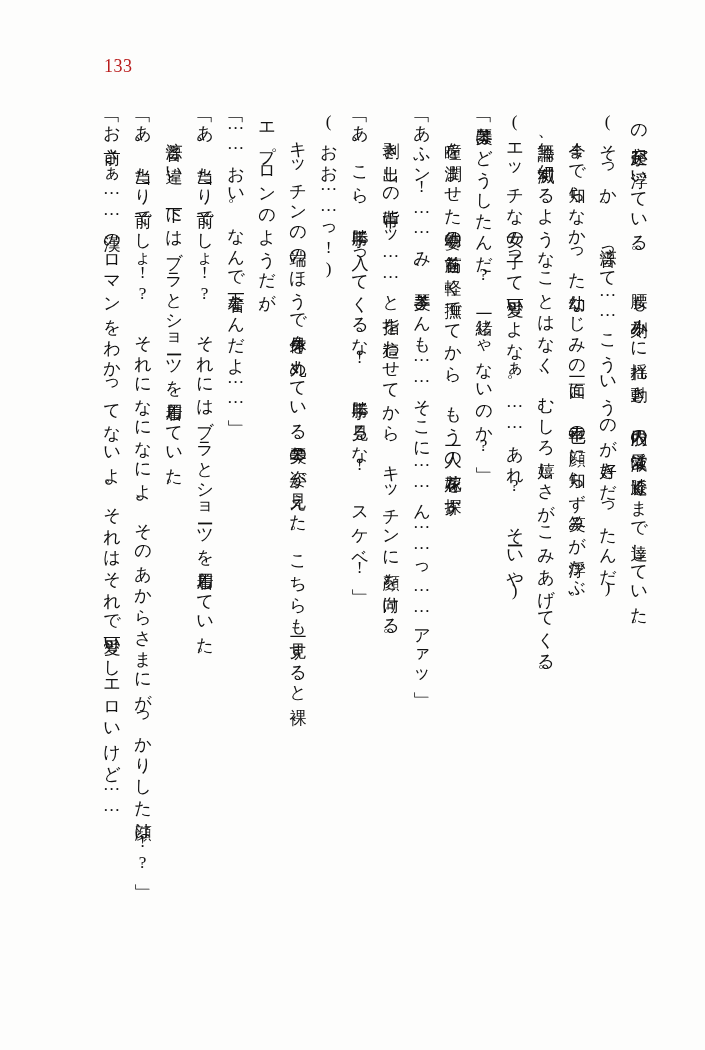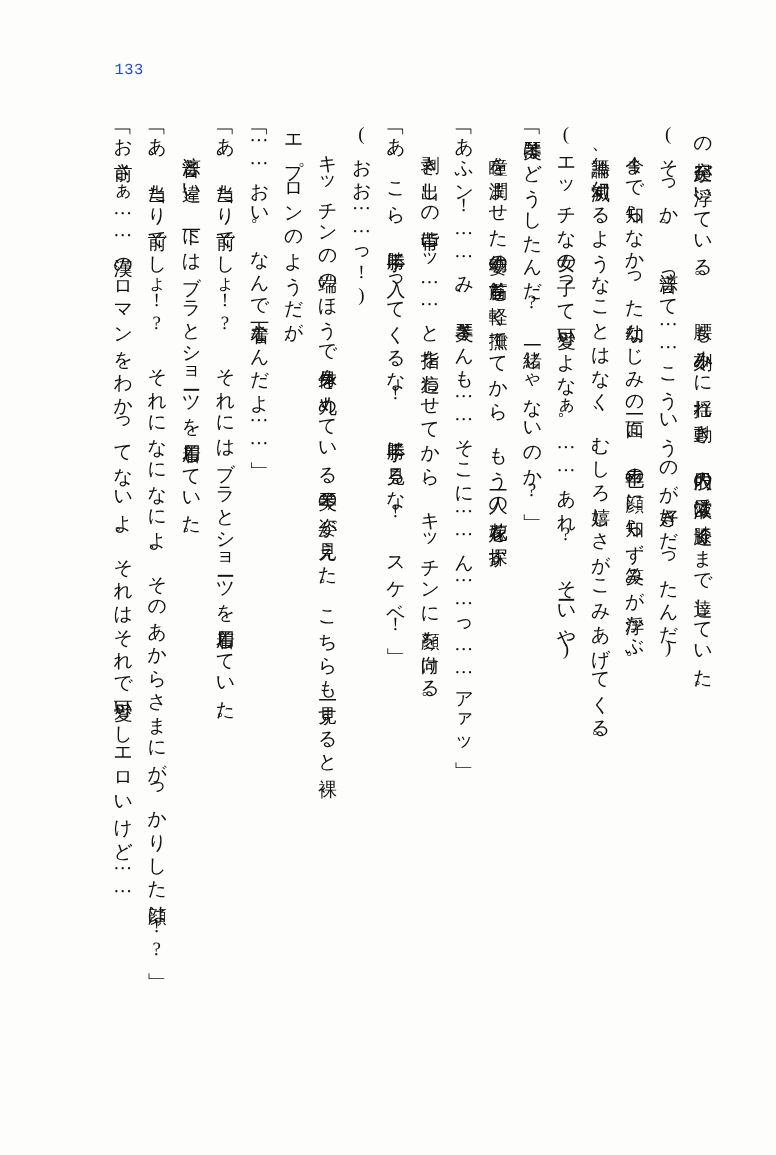--- a/index.html
+++ b/index.html
@@ -17,24 +17,24 @@
   }
   #page {
     position: absolute;
     inset: 0;
     background: #fdfdfc;
   }
   #page-number {
     position: absolute;
     top: 56px;
     left: 104px;
-    font-size: 14px;
+    font-size: 18px;
     letter-spacing: 0.5px;
-    color: #1d4ed8;
-    font-family: Liberation Mono, monospace;
+    color: #b91c1c;
+    font-family: Liberation Serif, serif;
   }
   #text-block {
     position: absolute;
     top: 112px;
     right: 58px;
     height: 830px;
     display: flex;
     flex-direction: row-reverse;
     align-items: flex-start;
     gap: 0px;

